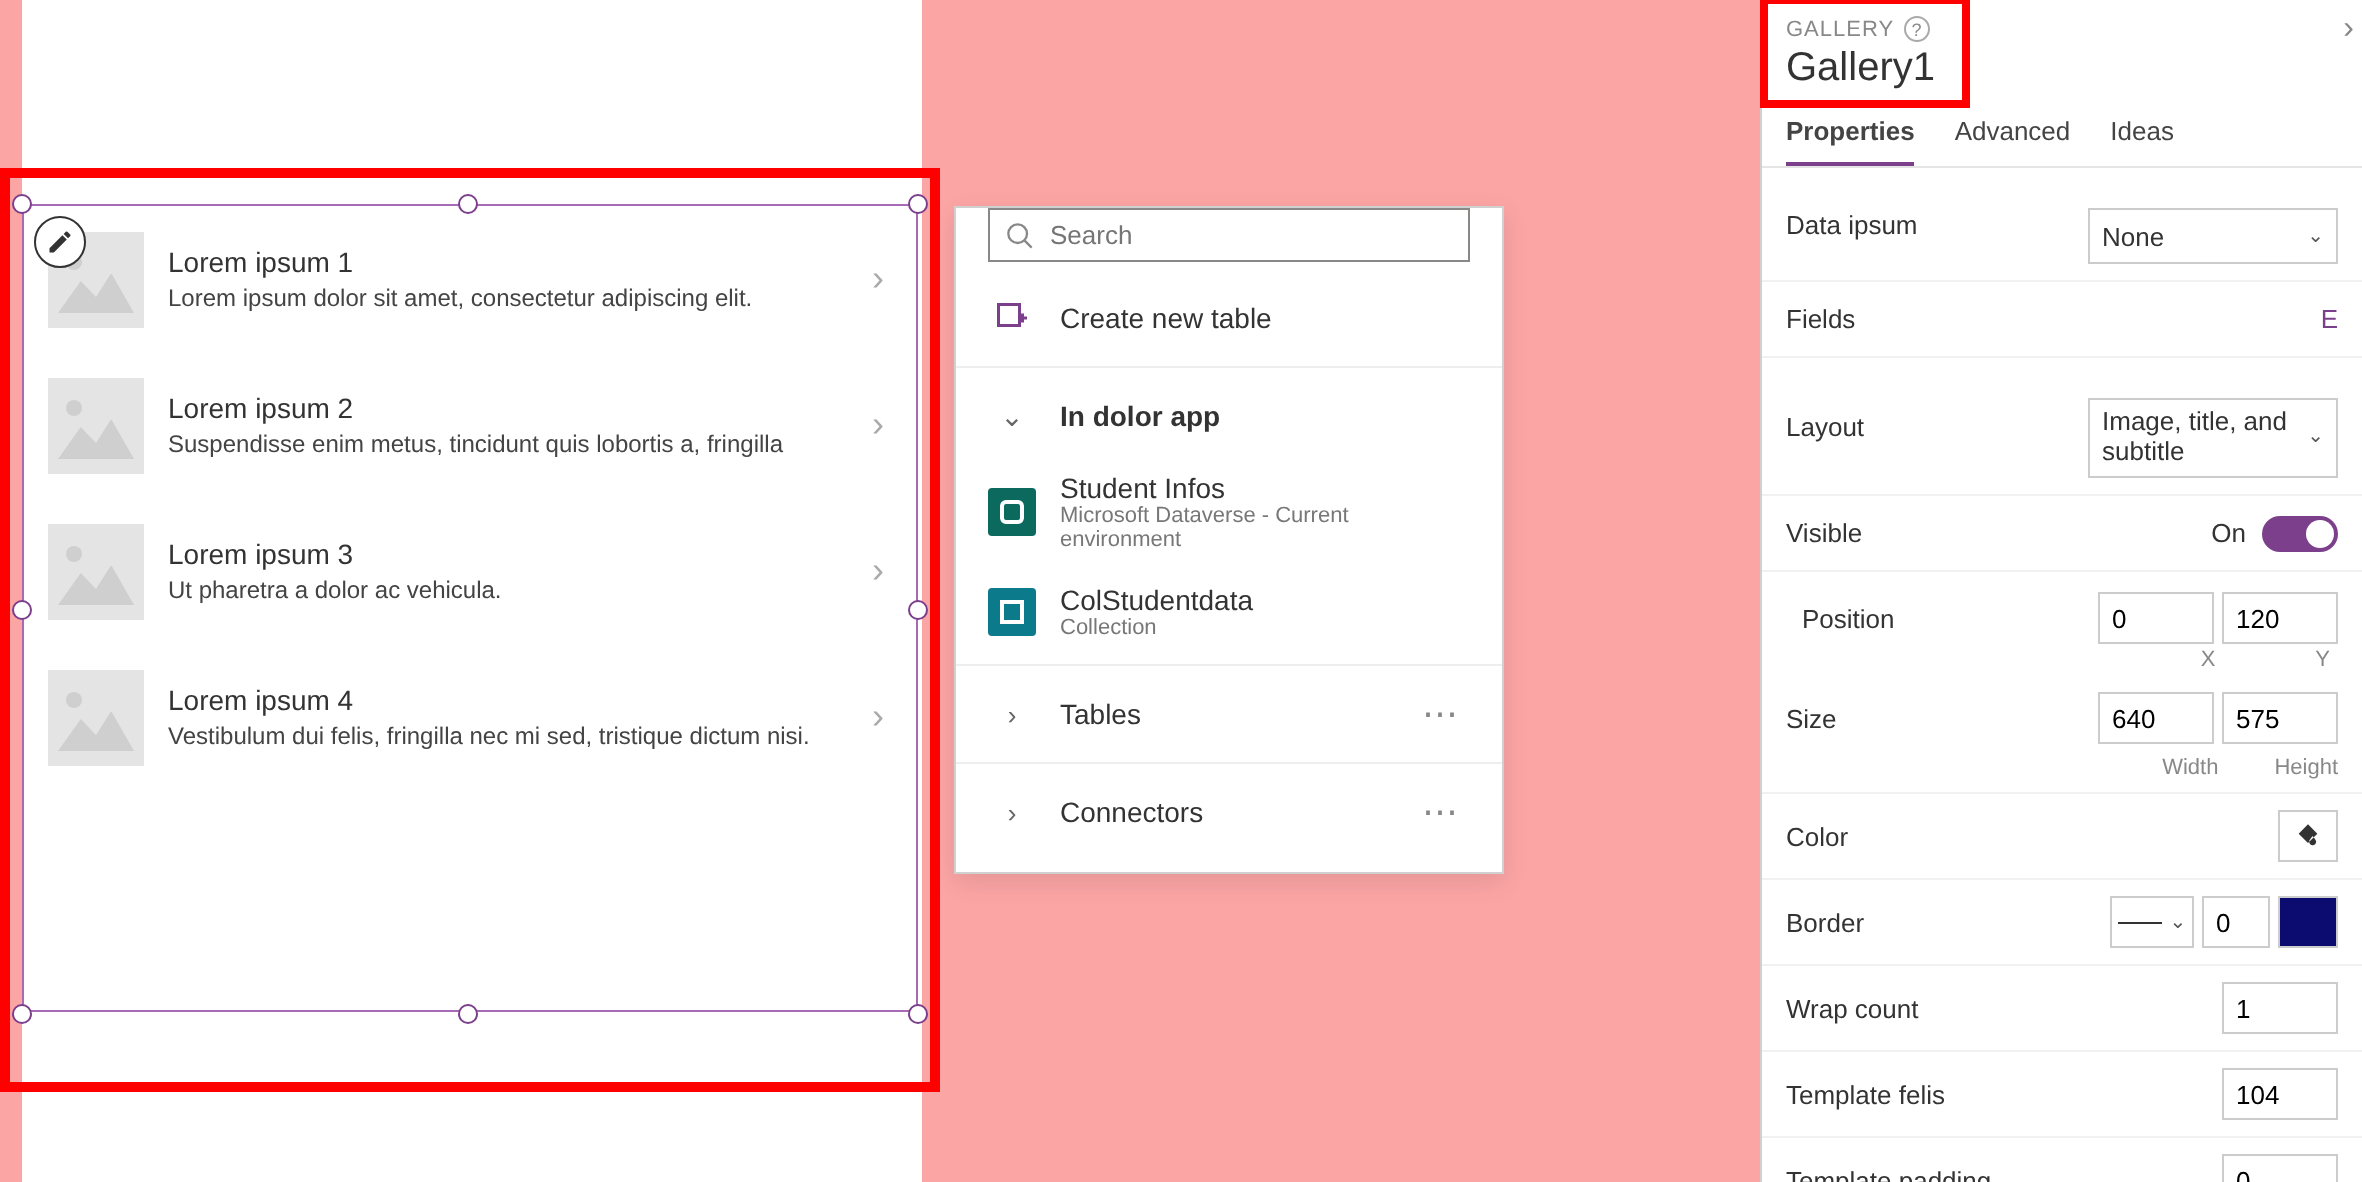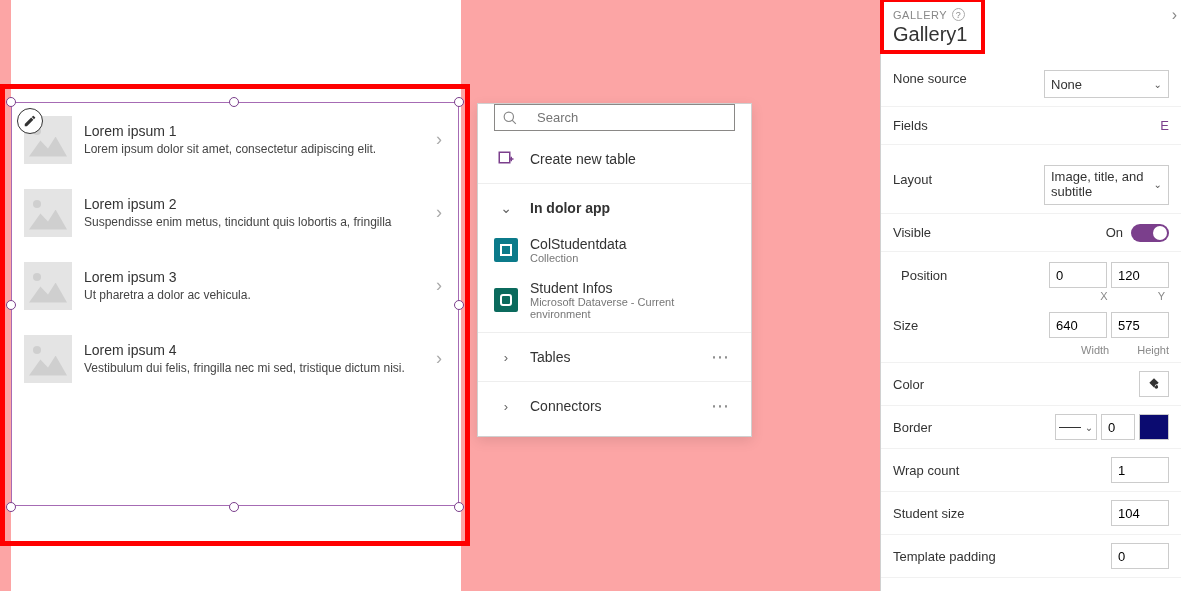--- a/index.html
+++ b/index.html
@@ -159,21 +159,21 @@
   margin: 0 16px 8px 16px;
   border: 1px solid #8a8886;
   display: flex;
   align-items: center;
   padding: 5px 8px;
 }
 .flyout-search svg { width: 14px; height: 14px; color: #888; }
 .flyout-search input {
   border: none;
   outline: none;
-  margin-left: 20px;
+  margin-left: 8px;
   font-size: 13px;
   flex: 1;
 }
 .flyout-row {
   display: flex;
   align-items: center;
   padding: 8px 16px;
   gap: 12px;
   cursor: pointer;
 }
@@ -385,38 +385,38 @@
     <div class="flyout-row">
       <div class="icon-slot">
           <span style="font-size:14px;color:#666;">⌄</span>
         </div>
       <div class="flyout-row-text">
           <div class="flyout-row-title" style="font-weight:600">In dolor app</div>
         </div>
     </div>
     <div class="flyout-row">
       <div class="icon-slot">
+          <div class="ds-icon ds-green">
+            <div class="ds-inner" style="border-radius:3px;"></div>
+          </div>
+        </div>
+      <div class="flyout-row-text">
+        <div class="flyout-row-title">Student Infos</div>
+        <div class="flyout-row-sub">Microsoft Dataverse - Current environment</div>
+      </div>
+    </div>
+    <div class="flyout-row">
+      <div class="icon-slot">
           <div class="ds-icon ds-teal">
             <div class="ds-inner"></div>
           </div>
         </div>
       <div class="flyout-row-text">
         <div class="flyout-row-title">ColStudentdata</div>
         <div class="flyout-row-sub">Collection</div>
-      </div>
-    </div>
-    <div class="flyout-row">
-      <div class="icon-slot">
-          <div class="ds-icon ds-green">
-            <div class="ds-inner" style="border-radius:3px;"></div>
-          </div>
-        </div>
-      <div class="flyout-row-text">
-        <div class="flyout-row-title">Student Infos</div>
-        <div class="flyout-row-sub">Microsoft Dataverse - Current environment</div>
       </div>
     </div>
     <div class="flyout-divider"></div>
     <div class="flyout-row">
       <div class="icon-slot">
           <span style="color:#666;">›</span>
         </div>
       <div class="flyout-row-text">
           <div class="flyout-row-title">Tables</div>
         </div>
@@ -440,23 +440,28 @@
 <div class="props">
   <div class="props-header">
     <div class="props-type">
       <span>GALLERY</span>
       <span class="qmark">?</span>
     </div>
     <div class="props-name">Gallery1</div>
     <div class="props-header-chevron">›</div>
   </div>
 
-
-  <div class="prop-row">
-    <div class="prop-label">None source</div>
+  <div class="tabs">
+    <div class="tab active">Properties</div>
+    <div class="tab">Advanced</div>
+    <div class="tab">Ideas</div>
+  </div>
+
+  <div class="prop-row">
+    <div class="prop-label">Data ipsum</div>
     <div class="prop-value">
       <div class="prop-select">
         <span>None</span>
           <span class="chev">⌄</span>
       </div>
     </div>
   </div>
 
   <div class="prop-row">
     <div class="prop-label">Fields</div>
@@ -526,21 +531,21 @@
       <input class="prop-input" style="width: 34px;" value="0">
       <div class="color-box"></div>
     </div>
   </div>
 
   <div class="prop-row">
     <div class="prop-label">Wrap count</div>
     <input class="prop-input" value="1" style="">
   </div>
   <div class="prop-row">
-    <div class="prop-label">Student size</div>
+    <div class="prop-label">Template felis</div>
     <input class="prop-input" value="104" style="">
   </div>
   <div class="prop-row">
     <div class="prop-label">Template padding</div>
     <input class="prop-input" value="0" style="">
   </div>
 </div>
 
 <div class="highlight-header"></div>
 

